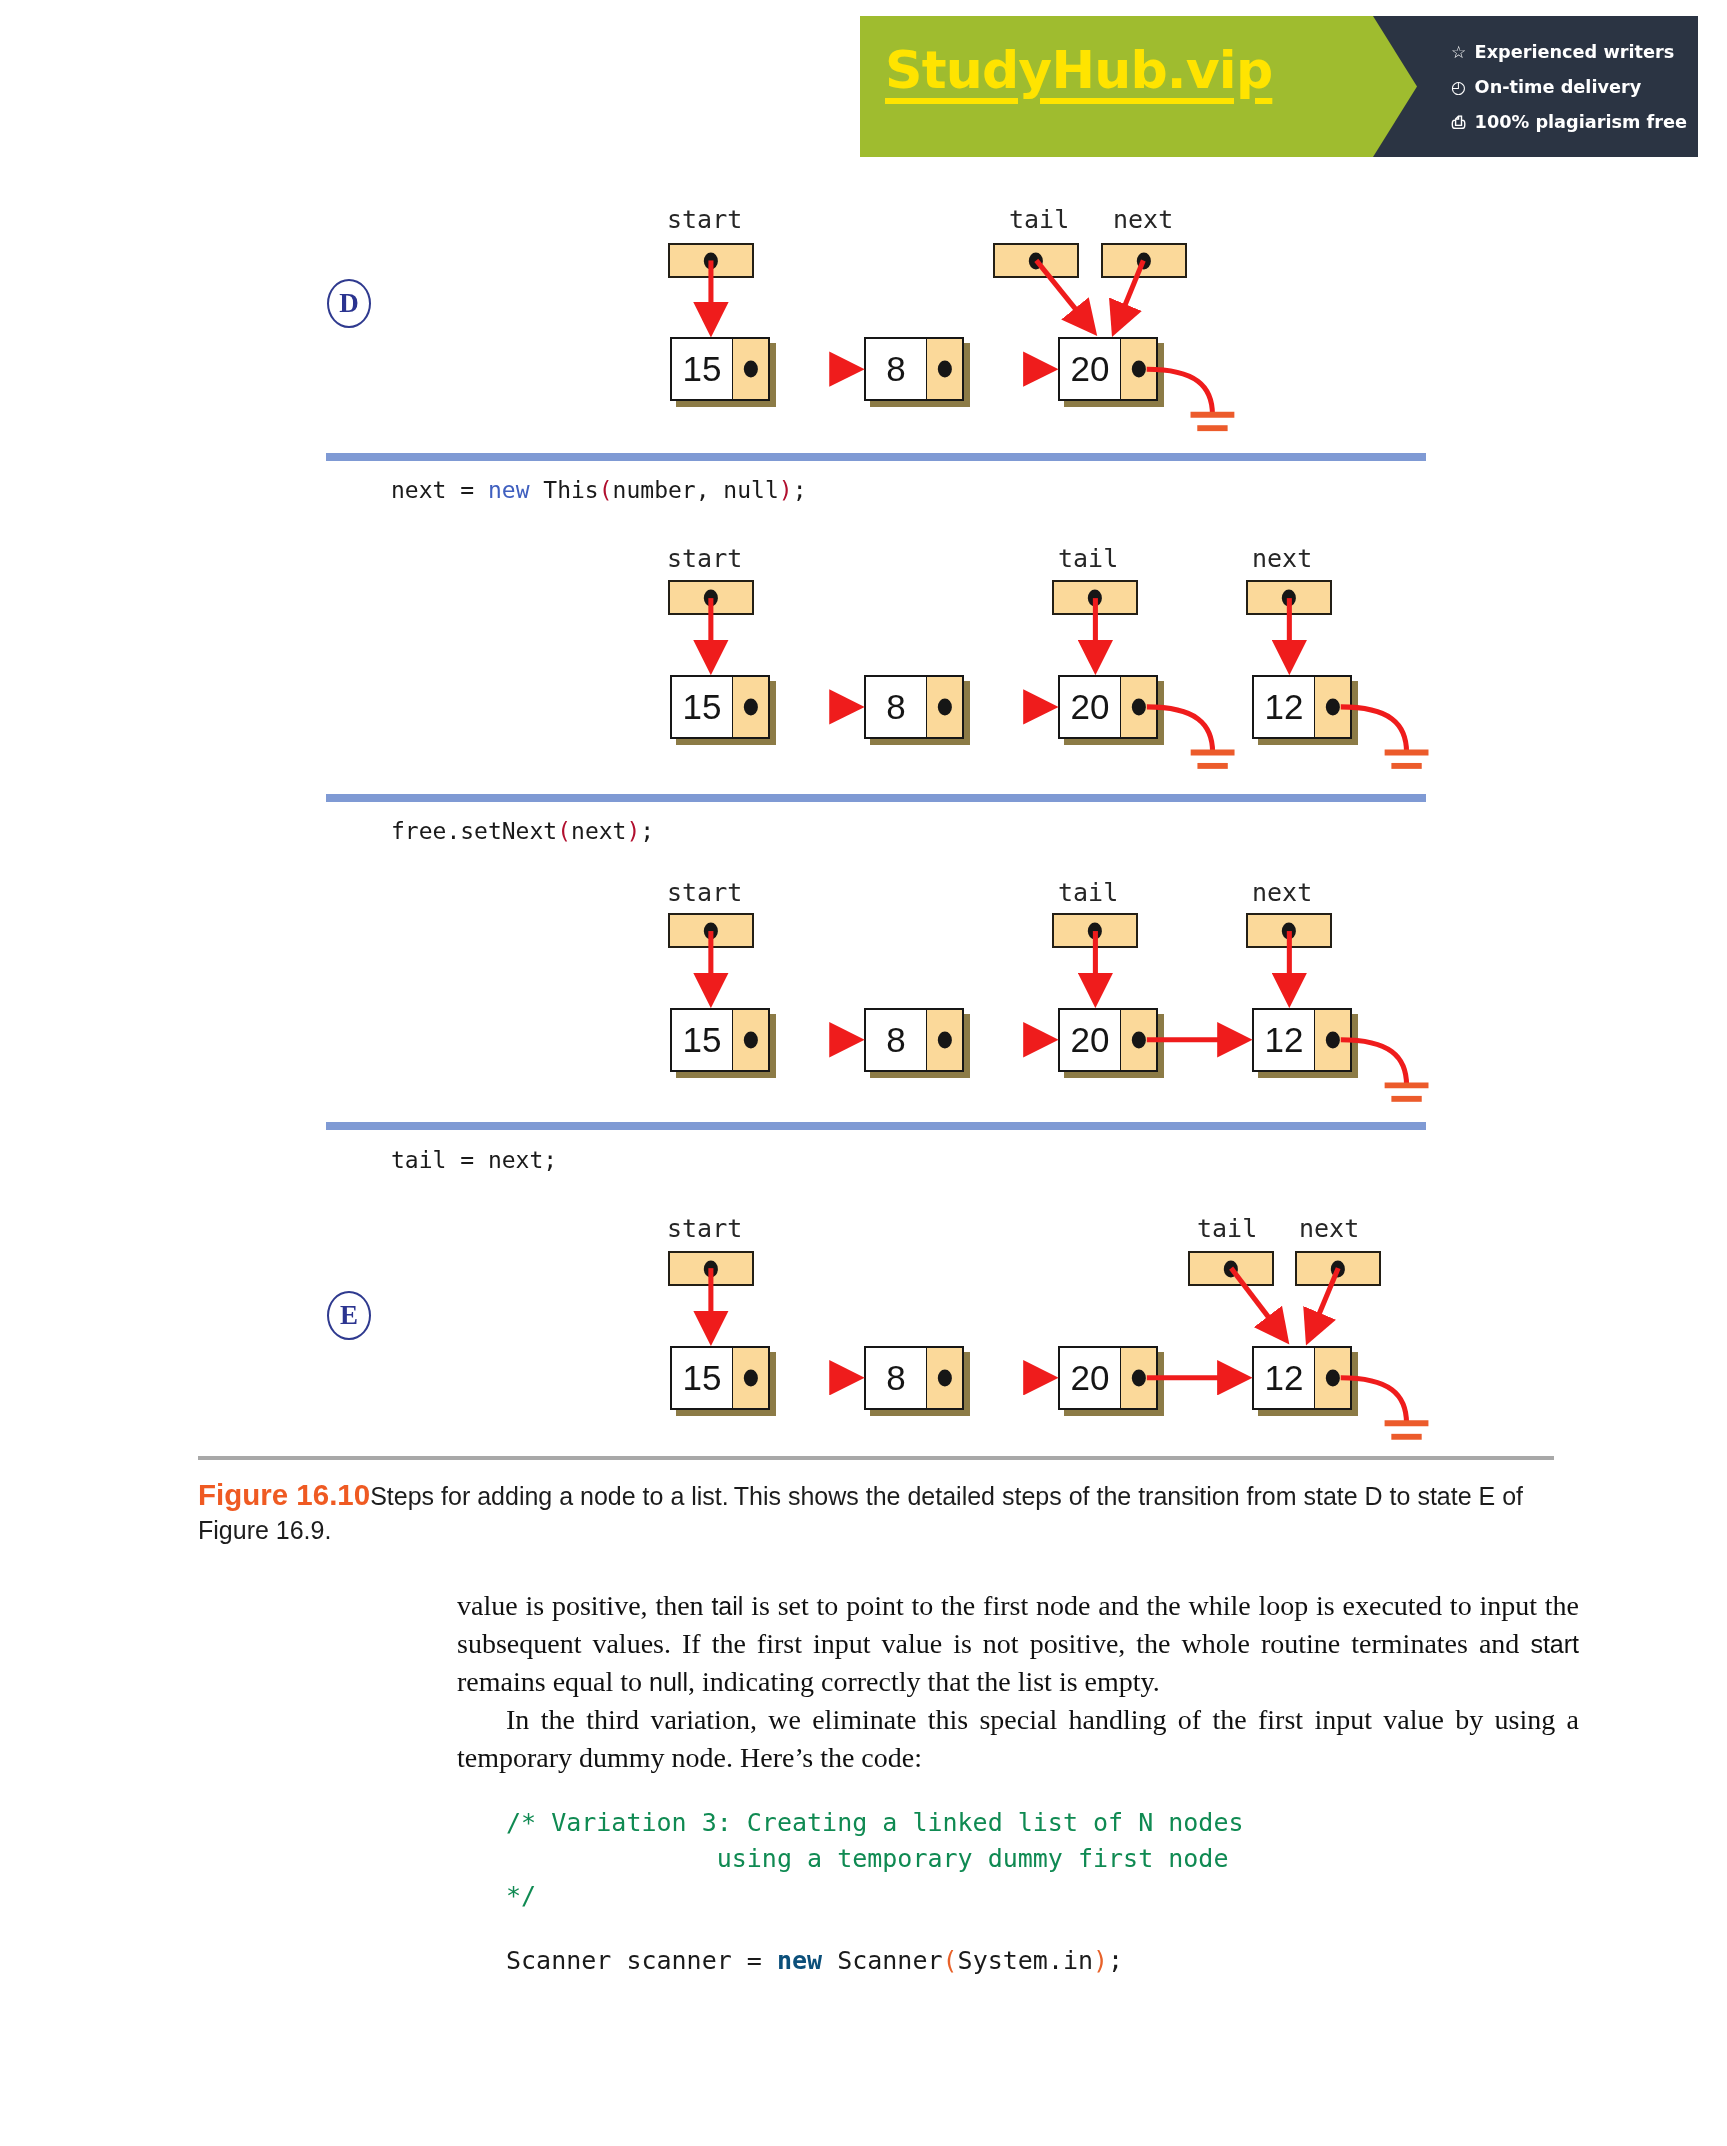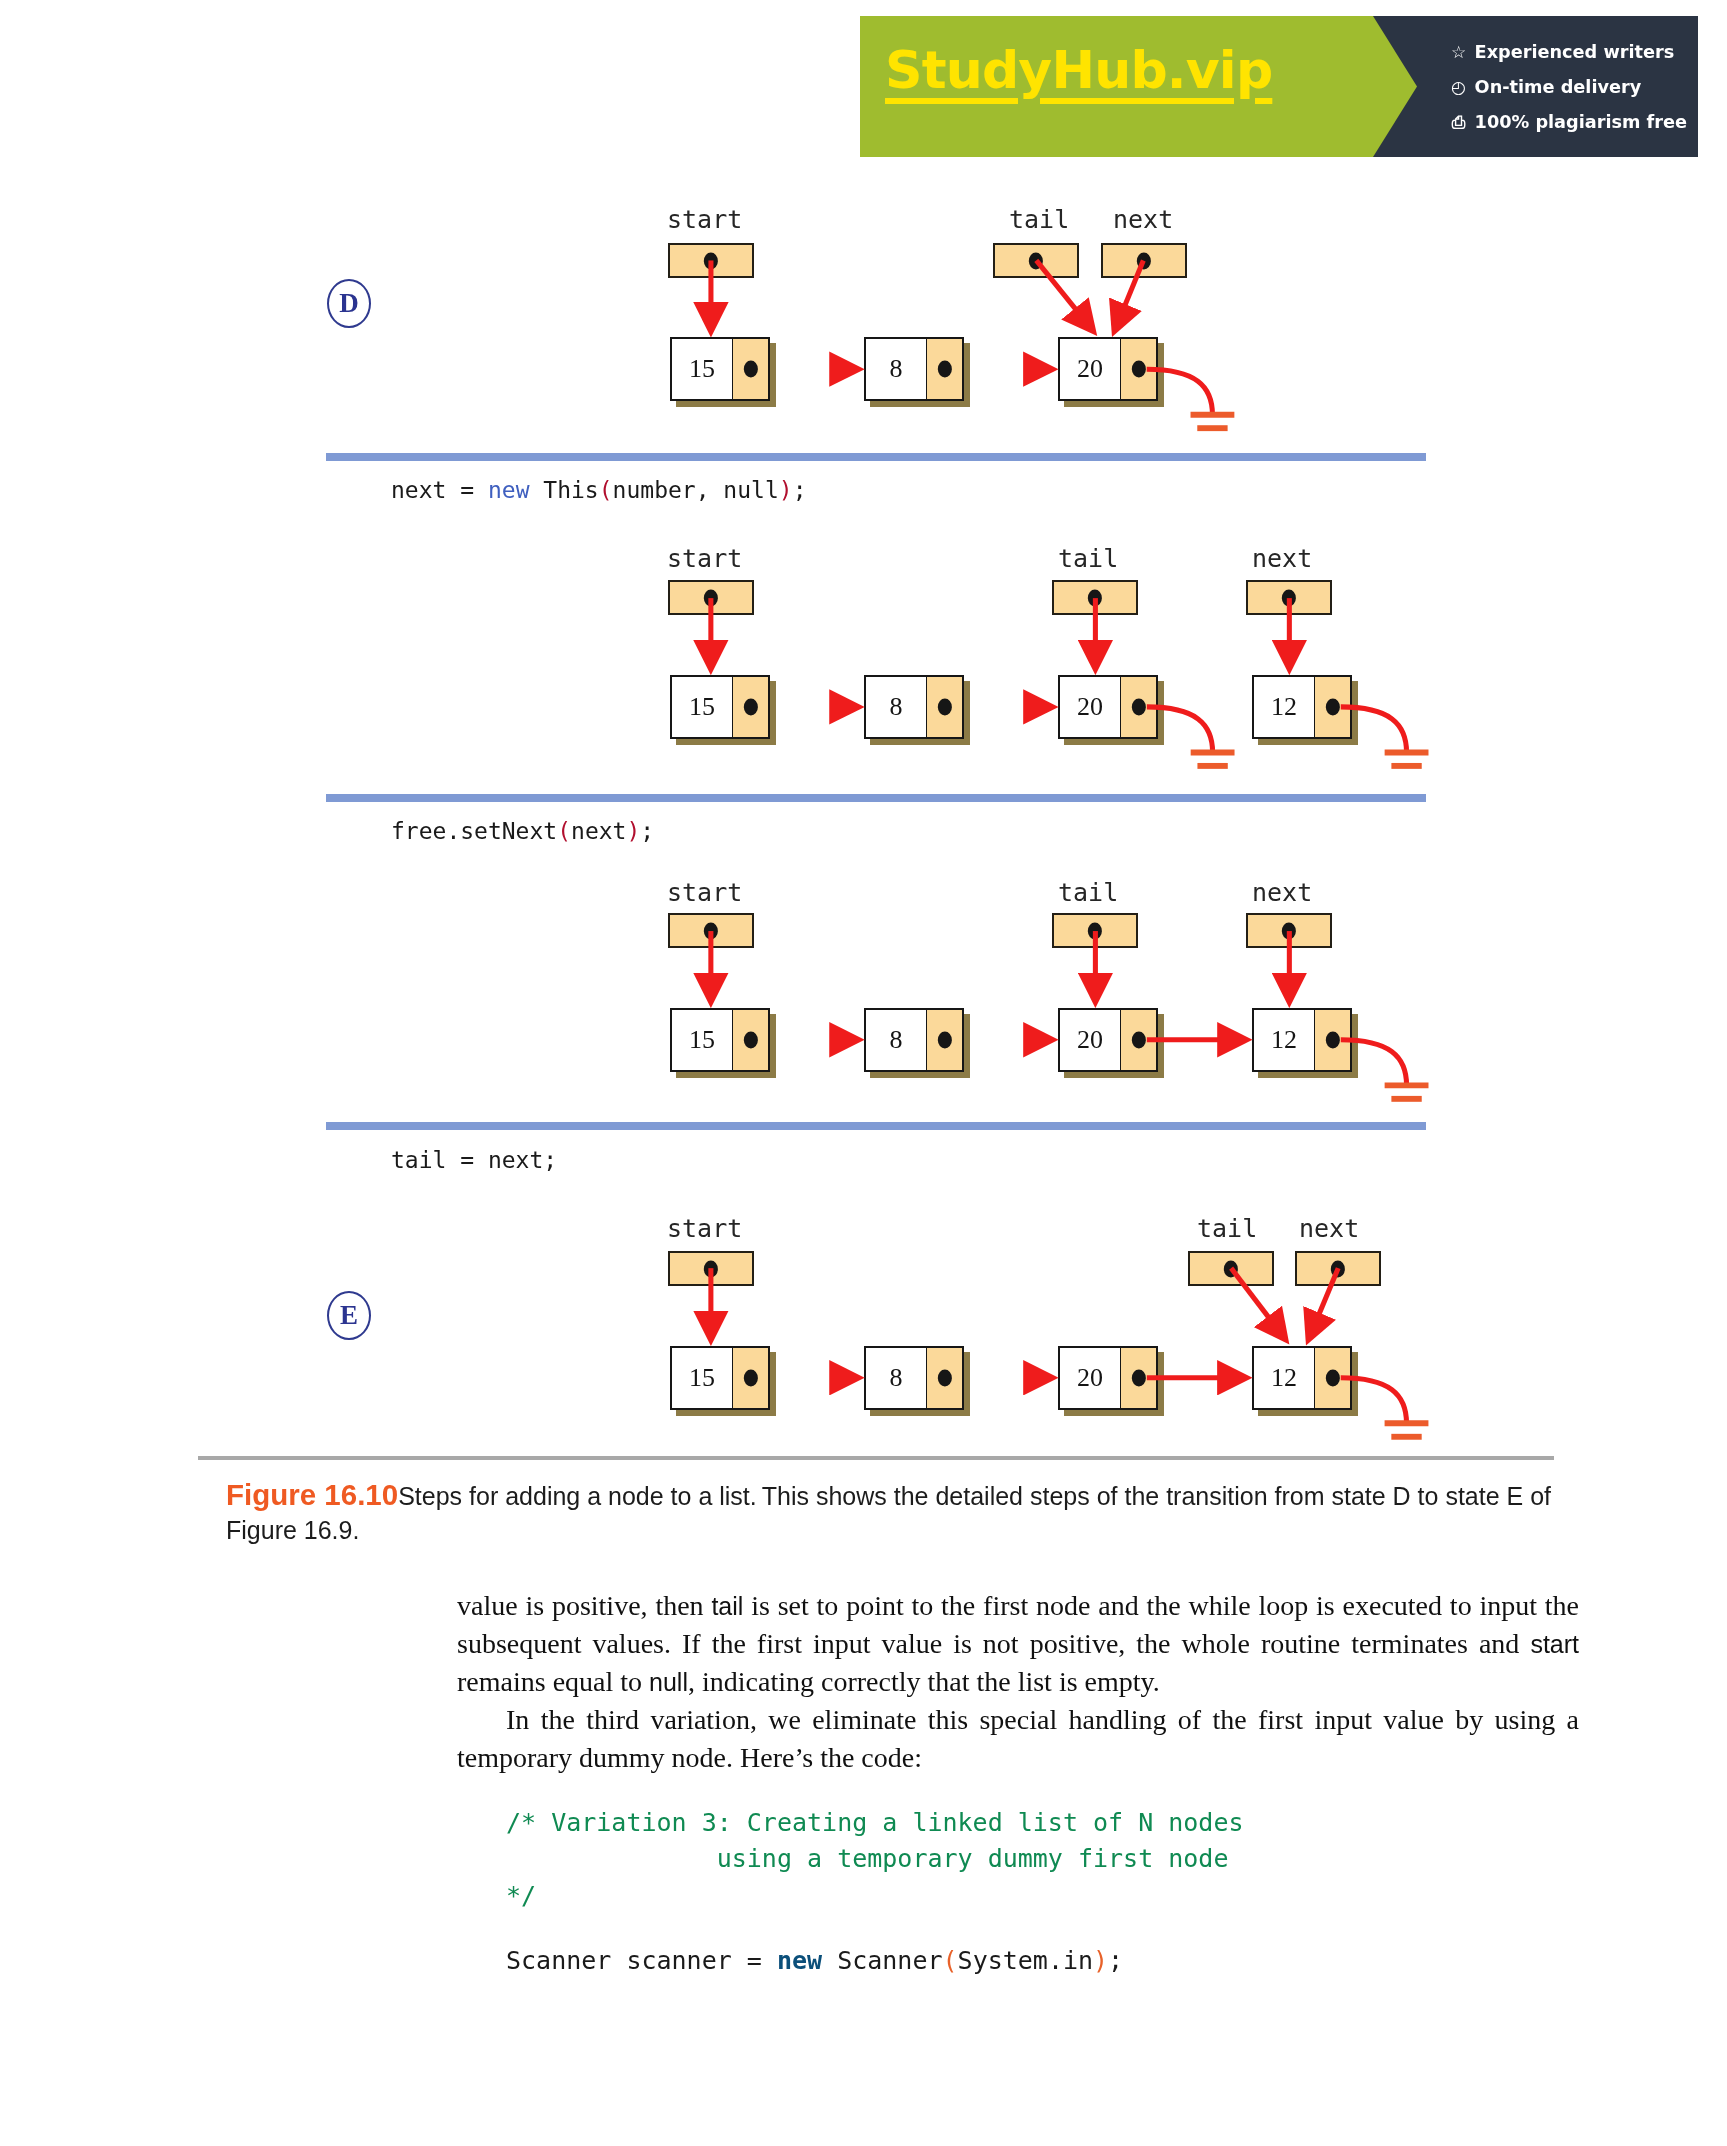--- a/index.html
+++ b/index.html
@@ -161,22 +161,22 @@
     border: 2.5px solid #161616;
     background: #ffffff;
     box-sizing: border-box;
     display: flex;
   }
   .node .val {
     flex: 0 0 61px;
     display: flex;
     align-items: center;
     justify-content: center;
-    font-family: Liberation Serif, serif;
-    font-size: 26px;
+    font-family: Liberation Sans, sans-serif;
+    font-size: 35px;
     color: #151515;
     border-right: 1.7px solid #161616;
     box-sizing: border-box;
   }
   .node .link {
     flex: 1 1 auto;
     background: #fbd99a;
     position: relative;
   }
   .node .link .dot {
@@ -537,21 +537,21 @@
     <line x1="1587" y1="1504" x2="1552" y2="1588" stroke="#ef1c1c" stroke-width="6" marker-end="url(#ah)"></line>
     <line x1="1000" y1="1634" x2="1017" y2="1634" stroke="#ef1c1c" stroke-width="6" marker-end="url(#ah)"></line>
     <line x1="1230" y1="1634" x2="1247" y2="1634" stroke="#ef1c1c" stroke-width="6" marker-end="url(#ah)"></line>
     <line x1="1360" y1="1634" x2="1477" y2="1634" stroke="#ef1c1c" stroke-width="6" marker-end="url(#ah)"></line>
     <path d="M1590,1634 C1648,1634 1668,1654 1668,1688" stroke="#ef1c1c" stroke-width="6" fill="none"></path>
     <line x1="1642" y1="1688" x2="1694" y2="1688" stroke="#ec5b2b" stroke-width="7"></line>
     <line x1="1650" y1="1704" x2="1686" y2="1704" stroke="#ec5b2b" stroke-width="7"></line>
   </svg>
 
   <div class="caption-rule" style="top:1456px;"></div>
-  <div class="caption" style="top:1476px;margin-left:28px;"><span class="figno">Figure 16.10</span><span>Steps for adding a node to a list. This shows the detailed steps of the transition from state D to state E of Figure 16.9.</span></div>
+  <div class="caption" style="top:1476px;"><span class="figno">Figure 16.10</span><span>Steps for adding a node to a list. This shows the detailed steps of the transition from state D to state E of Figure 16.9.</span></div>
 </div>
 
 <div class="bodytext" style="top:1587px;margin-left:25px;">
   <p><span>value is positive, then </span><span class="mono-inline">tail</span><span> is set to point to the first node and the while loop is executed to input the subsequent values. If the first input value is not positive, the whole routine terminates and </span><span class="mono-inline">start</span><span> remains equal to </span><span class="mono-inline">null</span><span>, indicating correctly that the list is empty.</span></p>
   <p class="indent">In the third variation, we eliminate this special handling of the first input value by using a temporary dummy node. Here’s the code:</p>
 </div>
 
 <div class="codeblock" style="top:1805px;"><div class="cmt">/* Variation 3: Creating a linked list of N nodes</div><div class="cmt">              using a temporary dummy first node</div><div class="cmt">*/</div><div style="height:29px;"></div><div><span class="plain">Scanner scanner = </span><span class="kw-b">new</span><span class="plain"> Scanner</span><span class="par-o">(</span><span class="plain">System.in</span><span class="par-o">)</span><span class="plain">;</span></div></div>
 
 

